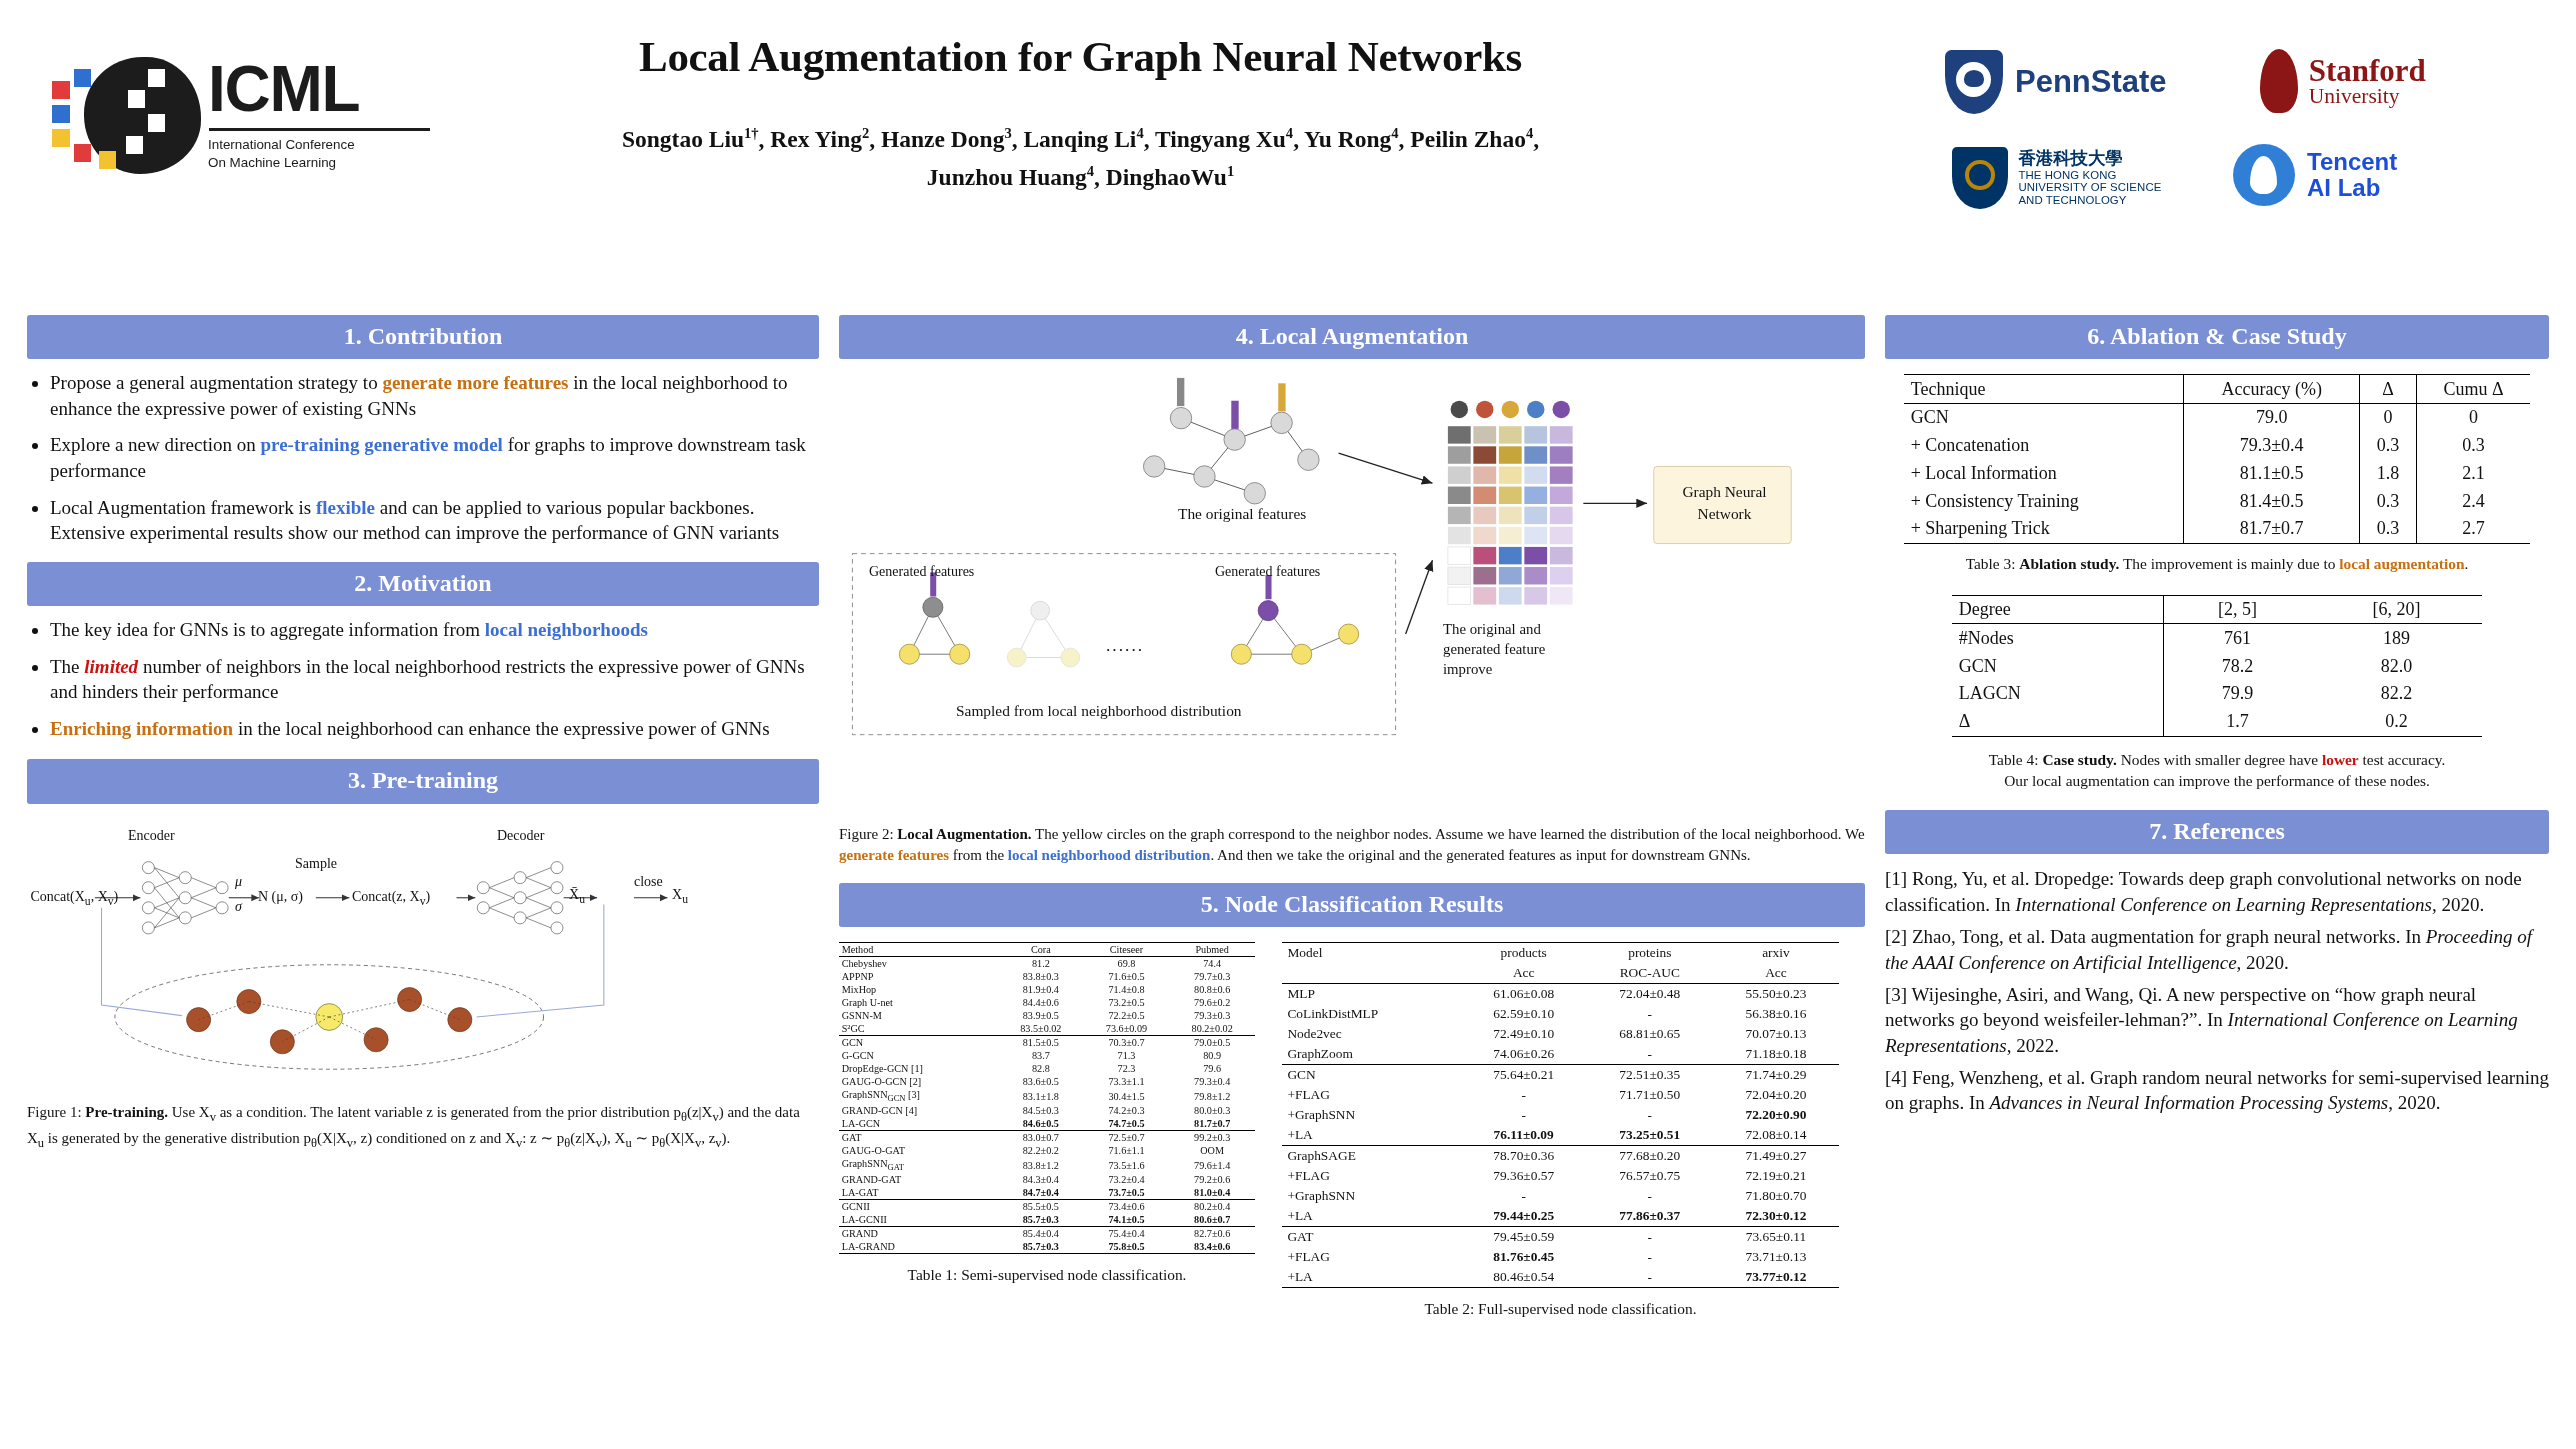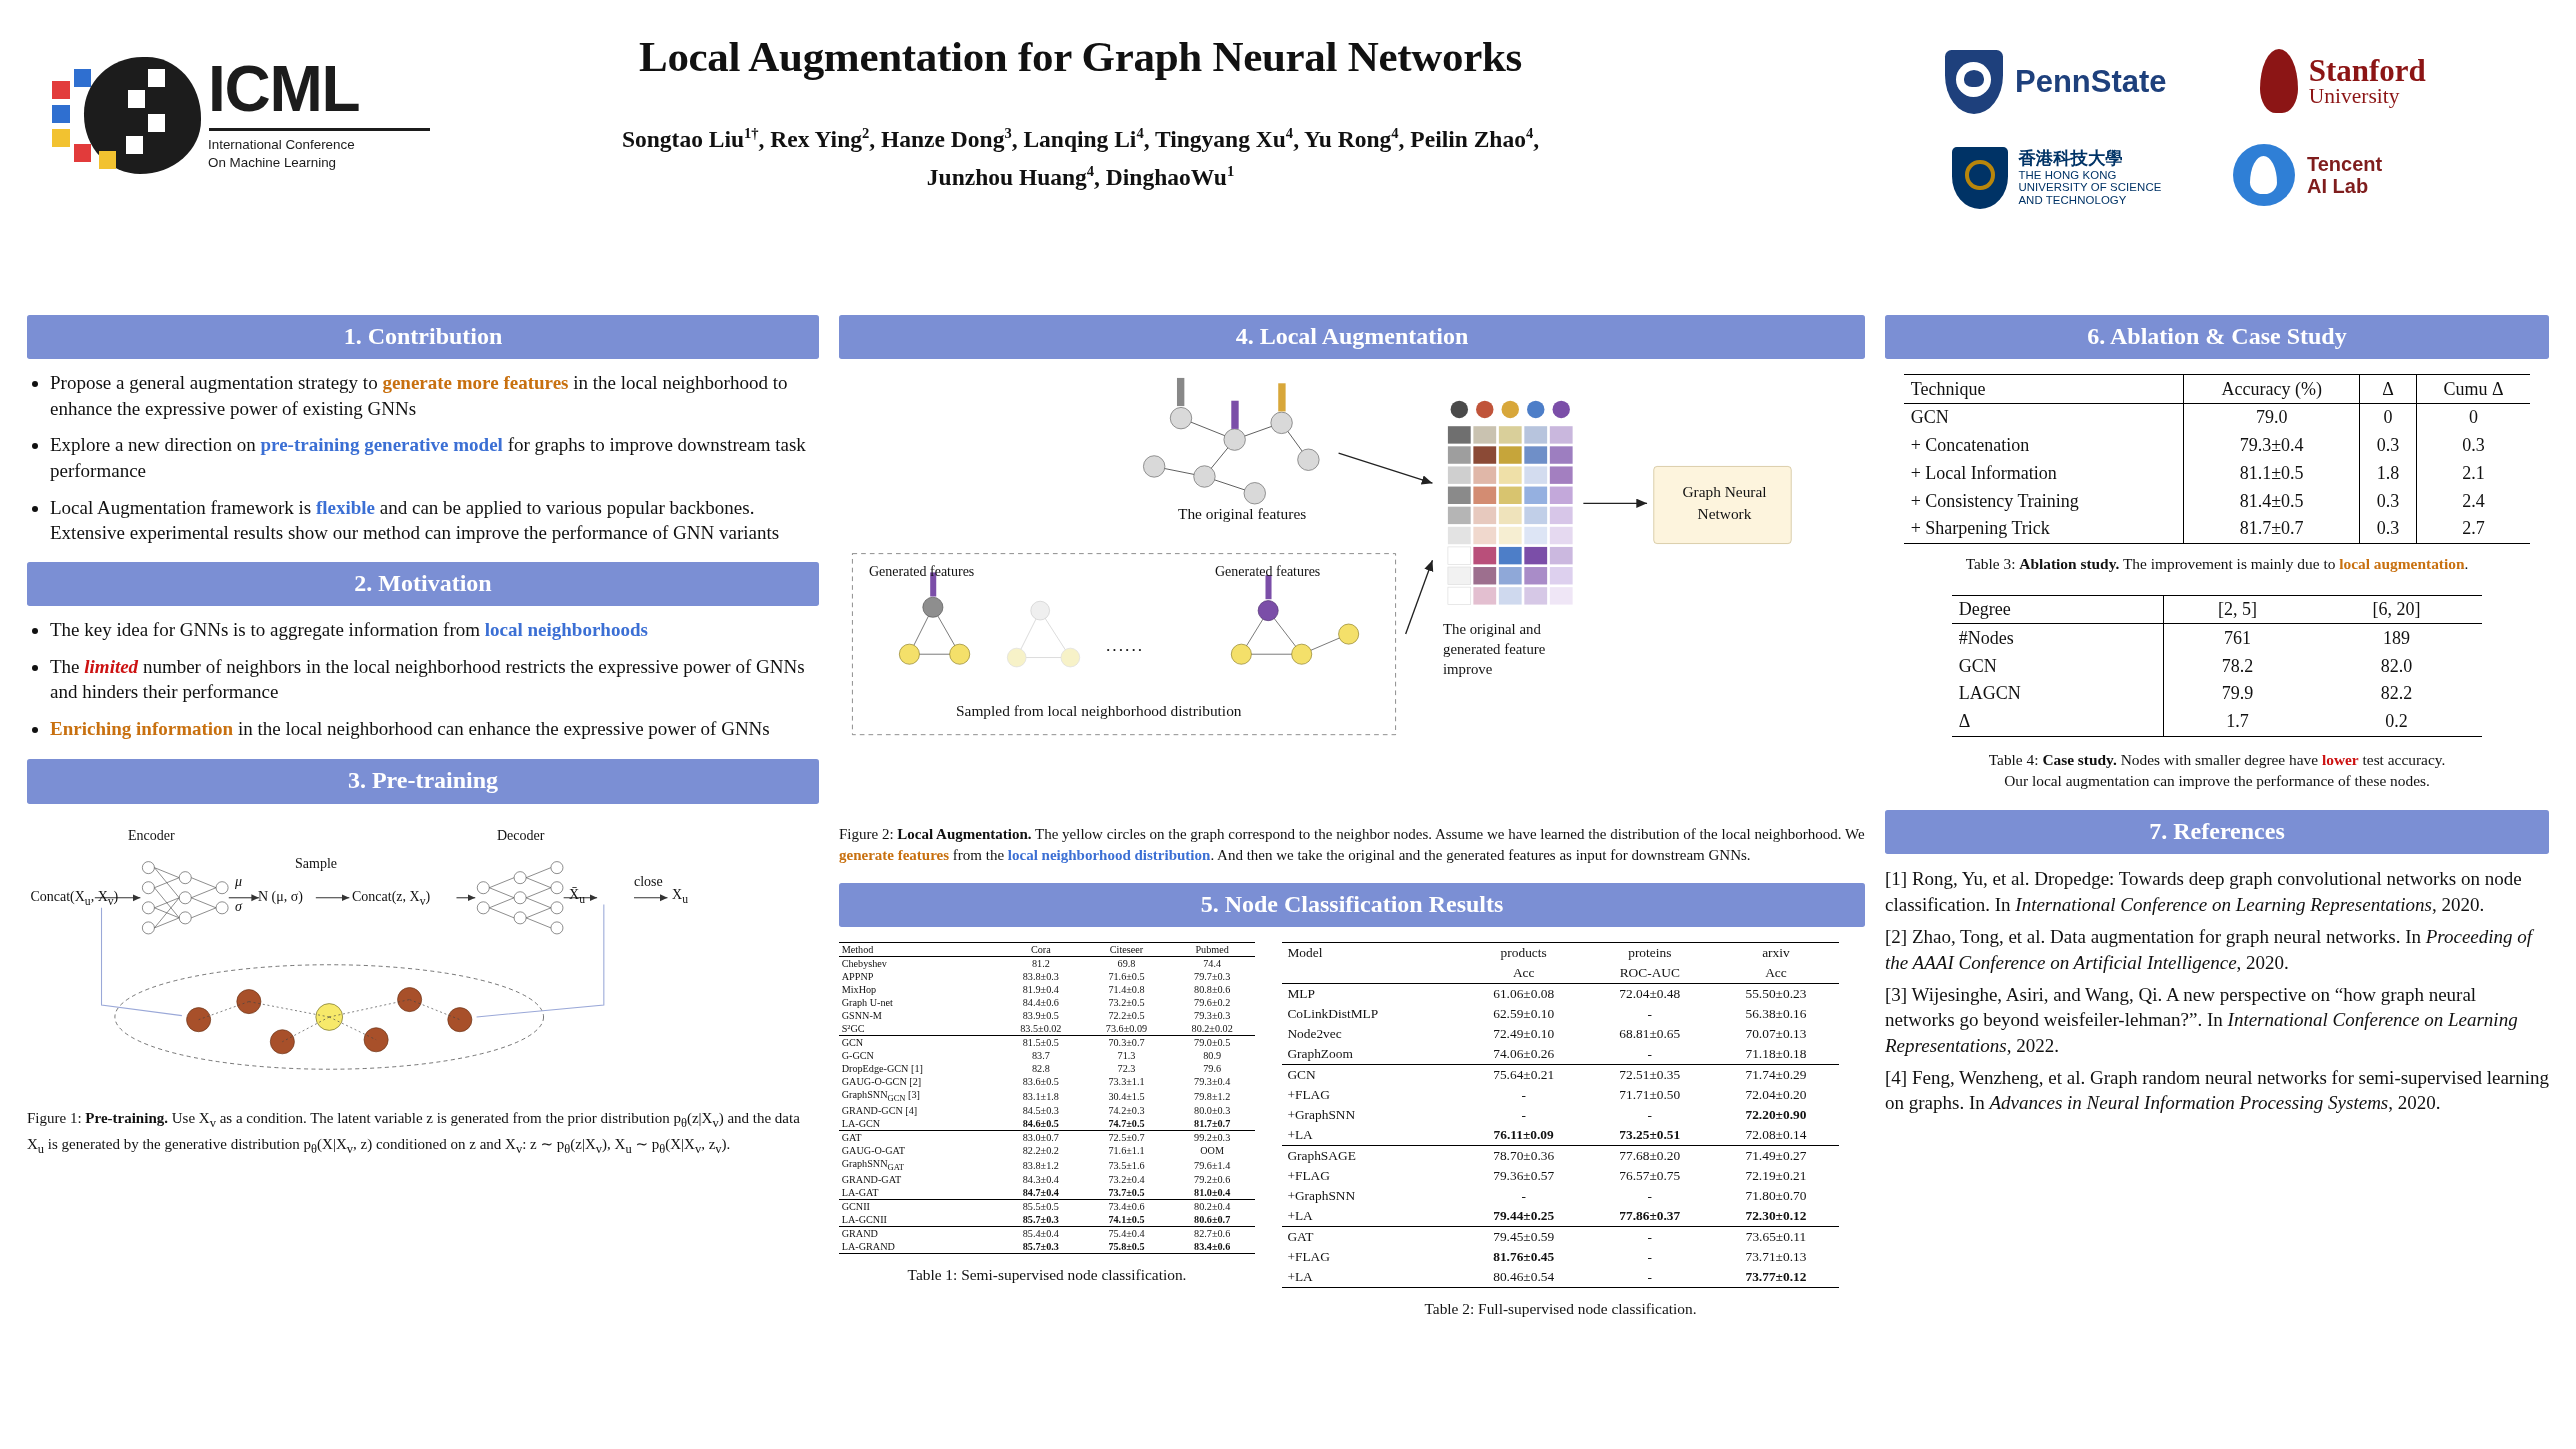--- a/index.html
+++ b/index.html
@@ -46,36 +46,36 @@
   .st-2{font-size:21.5px;color:#8c1515;font-family:"Liberation Serif",serif;}
   .hkust{position:absolute;left:6.7px;top:117px;display:flex;align-items:center;gap:10.7px;}
   .hk-mark{width:56px;height:62px;background:#003366;border-radius:5.4px 5.4px 31px 31px/5.4px 5.4px 36px 36px;position:relative;}
   .hk-mark:after{content:"";position:absolute;left:13.4px;top:13.4px;width:29.5px;height:29.5px;border-radius:50%;border:4.7px solid #b8860b;box-sizing:border-box;}
   .hk-text{font-family:"Liberation Sans",sans-serif;color:#003366;line-height:1.12;}
   .hk-cn{font-size:17.4px;font-weight:bold;}
   .hk-en{font-size:11.4px;letter-spacing:0.1px;}
   .tencent{position:absolute;left:288px;top:114px;display:flex;align-items:center;gap:12px;}
   .tc-mark{width:62px;height:62px;border-radius:50%;background:#2f7fd6;position:relative;}
   .tc-mark:after{content:"";position:absolute;left:17.4px;top:12px;width:27px;height:38px;background:#fff;border-radius:50% 50% 46% 46%/70% 70% 30% 30%;}
-  .tc-text{font-family:"Liberation Sans",sans-serif;font-size:20px;font-weight:bold;color:#7f1d1d;line-height:1.1;}
+  .tc-text{font-family:"Liberation Sans",sans-serif;font-size:24px;font-weight:bold;color:#1d4ed8;line-height:1.1;}
 
   
   .col{position:absolute;}
   .banner{background:#7b8fd4;color:#fff;text-align:center;font-weight:bold;font-size:24px;
     padding:8px 0 9.4px;border-radius:2.7px;font-family:"Liberation Serif",serif;}
 
   .body-text{font-size:19px;line-height:25.5px;}
   ul.bullets{margin:10.7px 0 0 0;padding-left:23px;}
   ul.bullets li{margin-bottom:11.4px;}
   .hl-orange{color:#c8700f;font-weight:bold;}
   .hl-blue{color:#3b6fd4;font-weight:bold;}
   .hl-red{color:#cc1111;font-weight:bold;font-style:italic;}
   .hl-blue2{color:#3b6fd4;font-weight:bold;}
 
-  .caption{font-size:15px;line-height:21px;margin-top:16px;}
+  .caption{font-size:15px;line-height:21px;margin-top:10px;}
   .caption b{font-weight:bold;}
 
   
   table{border-collapse:collapse;}
   .tbl-ab{width:100%;font-size:18px;}
   .tbl-ab td,.tbl-ab th{padding:3.4px 6.7px;margin-left:12px;}
   .rule-top{border-top:1.7px solid #000;}
   .rule-mid{border-bottom:0.9px solid #000;}
   .rule-bot{border-bottom:1.7px solid #000;}
   .vline{border-left:0.9px solid #000;}

